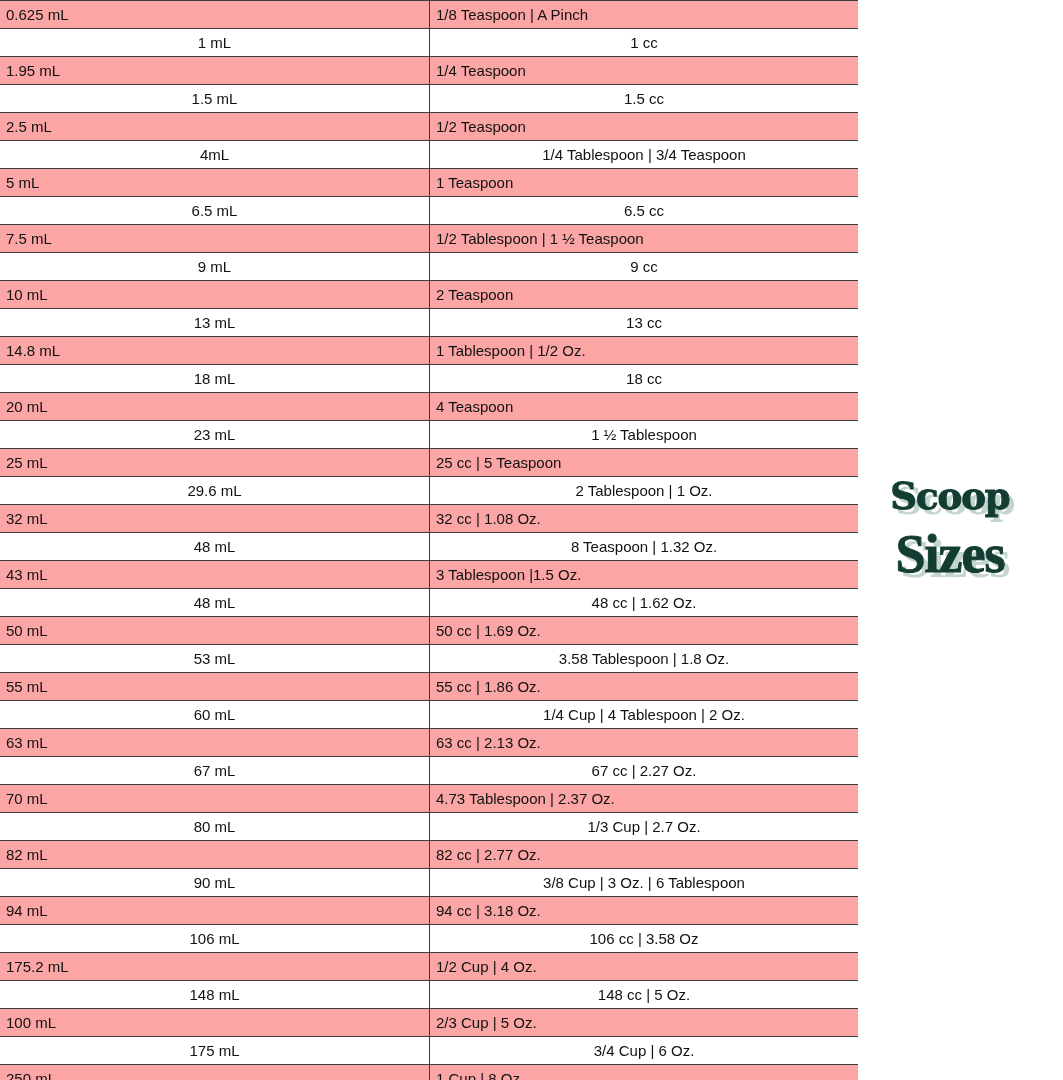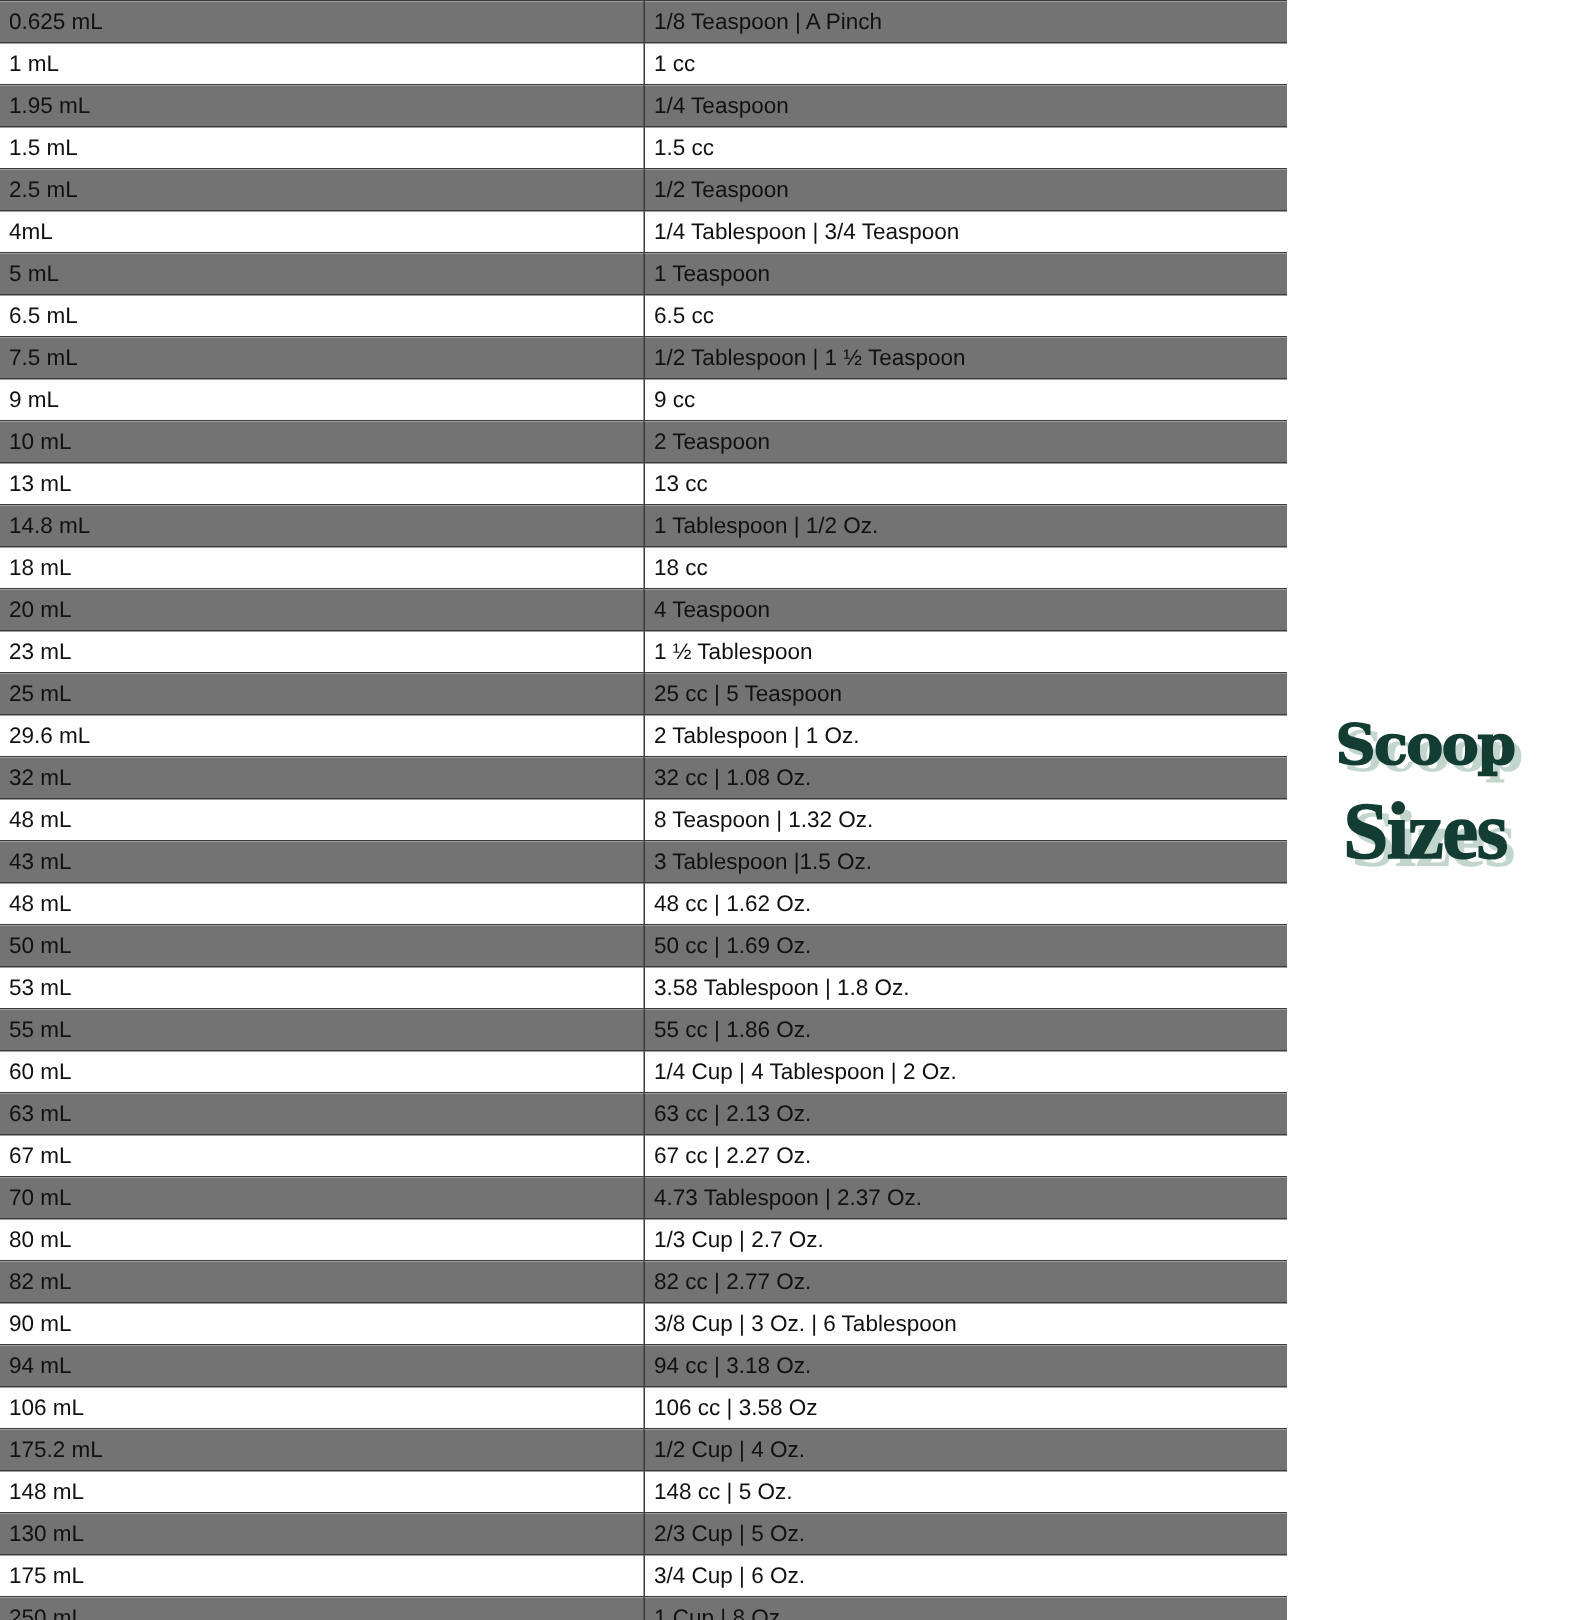--- a/index.html
+++ b/index.html
@@ -34,24 +34,25 @@
     height: 27px;
     padding: 0 6px;
     font-size: 15px;
     color: #111111;
     border-bottom: 1px solid #3c3c3c;
     vertical-align: middle;
     white-space: nowrap;
     overflow: hidden;
   }
   table.conv tr.shaded td {
-    background: #737373;
+    background: #fca5a5;
   }
   table.conv tr.plain td {
     background: #ffffff;
+    text-align: center;
   }
   table.conv td.col-ml {
     width: 417px;
     border-right: 1px solid #3c3c3c;
   }
   table.conv td.col-eq {
     width: 416px;
   }
   table.conv tr:first-child td {
     border-top: 1px solid #3c3c3c;
@@ -227,21 +228,21 @@
           </tr>
           <tr class="shaded">
             <td class="col-ml">175.2 mL</td>
             <td class="col-eq">1/2 Cup | 4 Oz.</td>
           </tr>
           <tr class="plain">
             <td class="col-ml">148 mL</td>
             <td class="col-eq">148 cc | 5 Oz.</td>
           </tr>
           <tr class="shaded">
-            <td class="col-ml">130 mL</td>
+            <td class="col-ml">100 mL</td>
             <td class="col-eq">2/3 Cup | 5 Oz.</td>
           </tr>
           <tr class="plain">
             <td class="col-ml">175 mL</td>
             <td class="col-eq">3/4 Cup | 6 Oz.</td>
           </tr>
           <tr class="shaded">
             <td class="col-ml">250 mL</td>
             <td class="col-eq">1 Cup | 8 Oz.</td>
           </tr>

